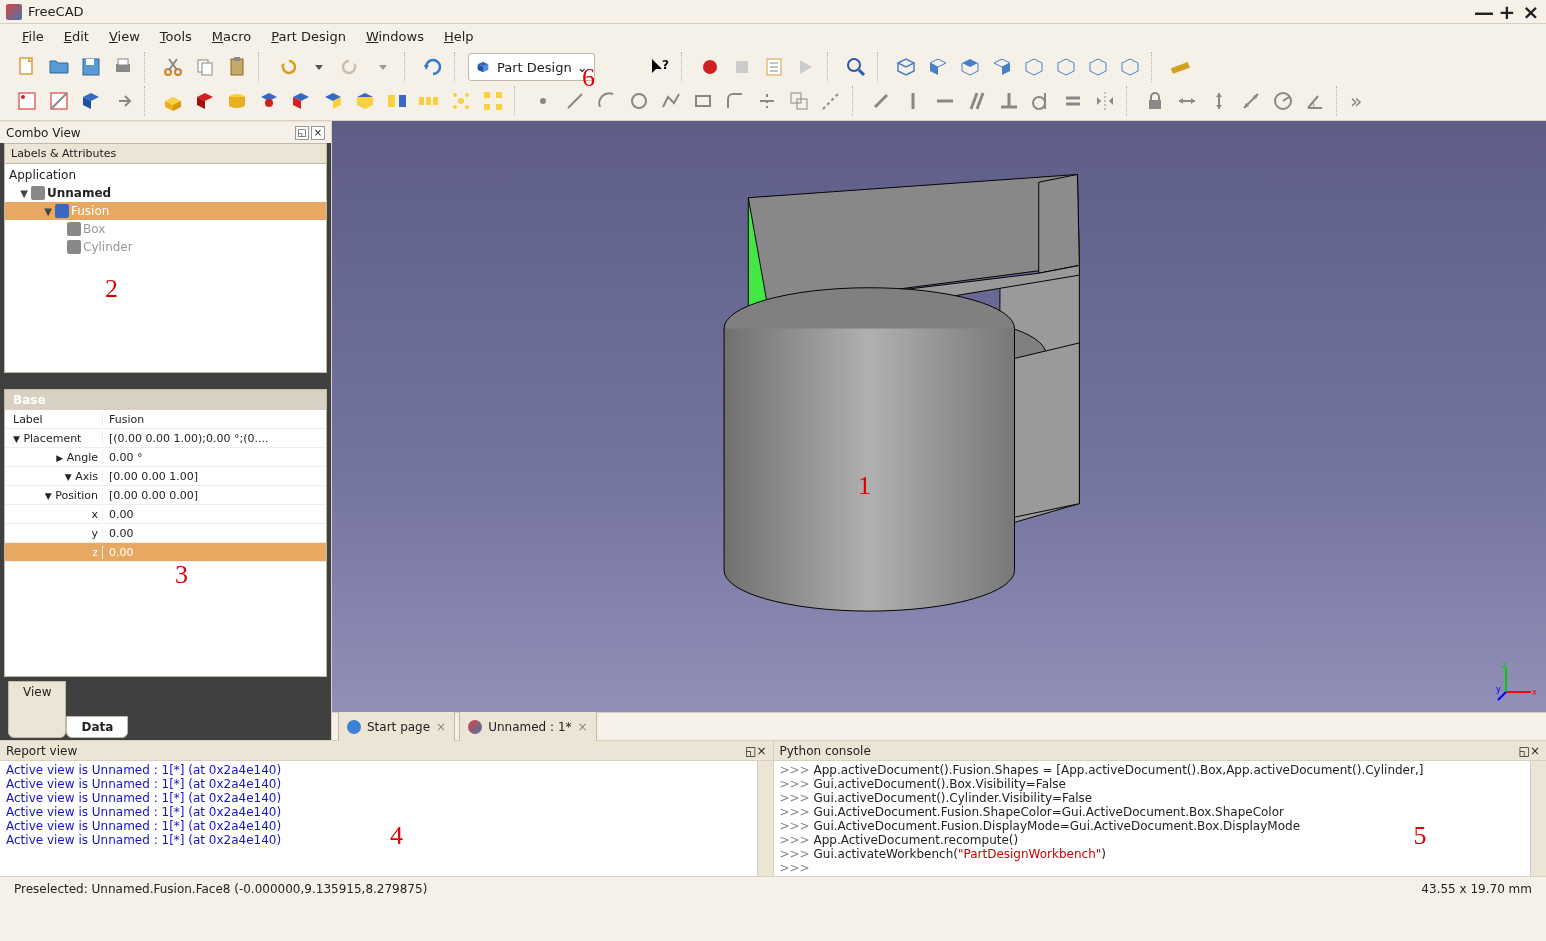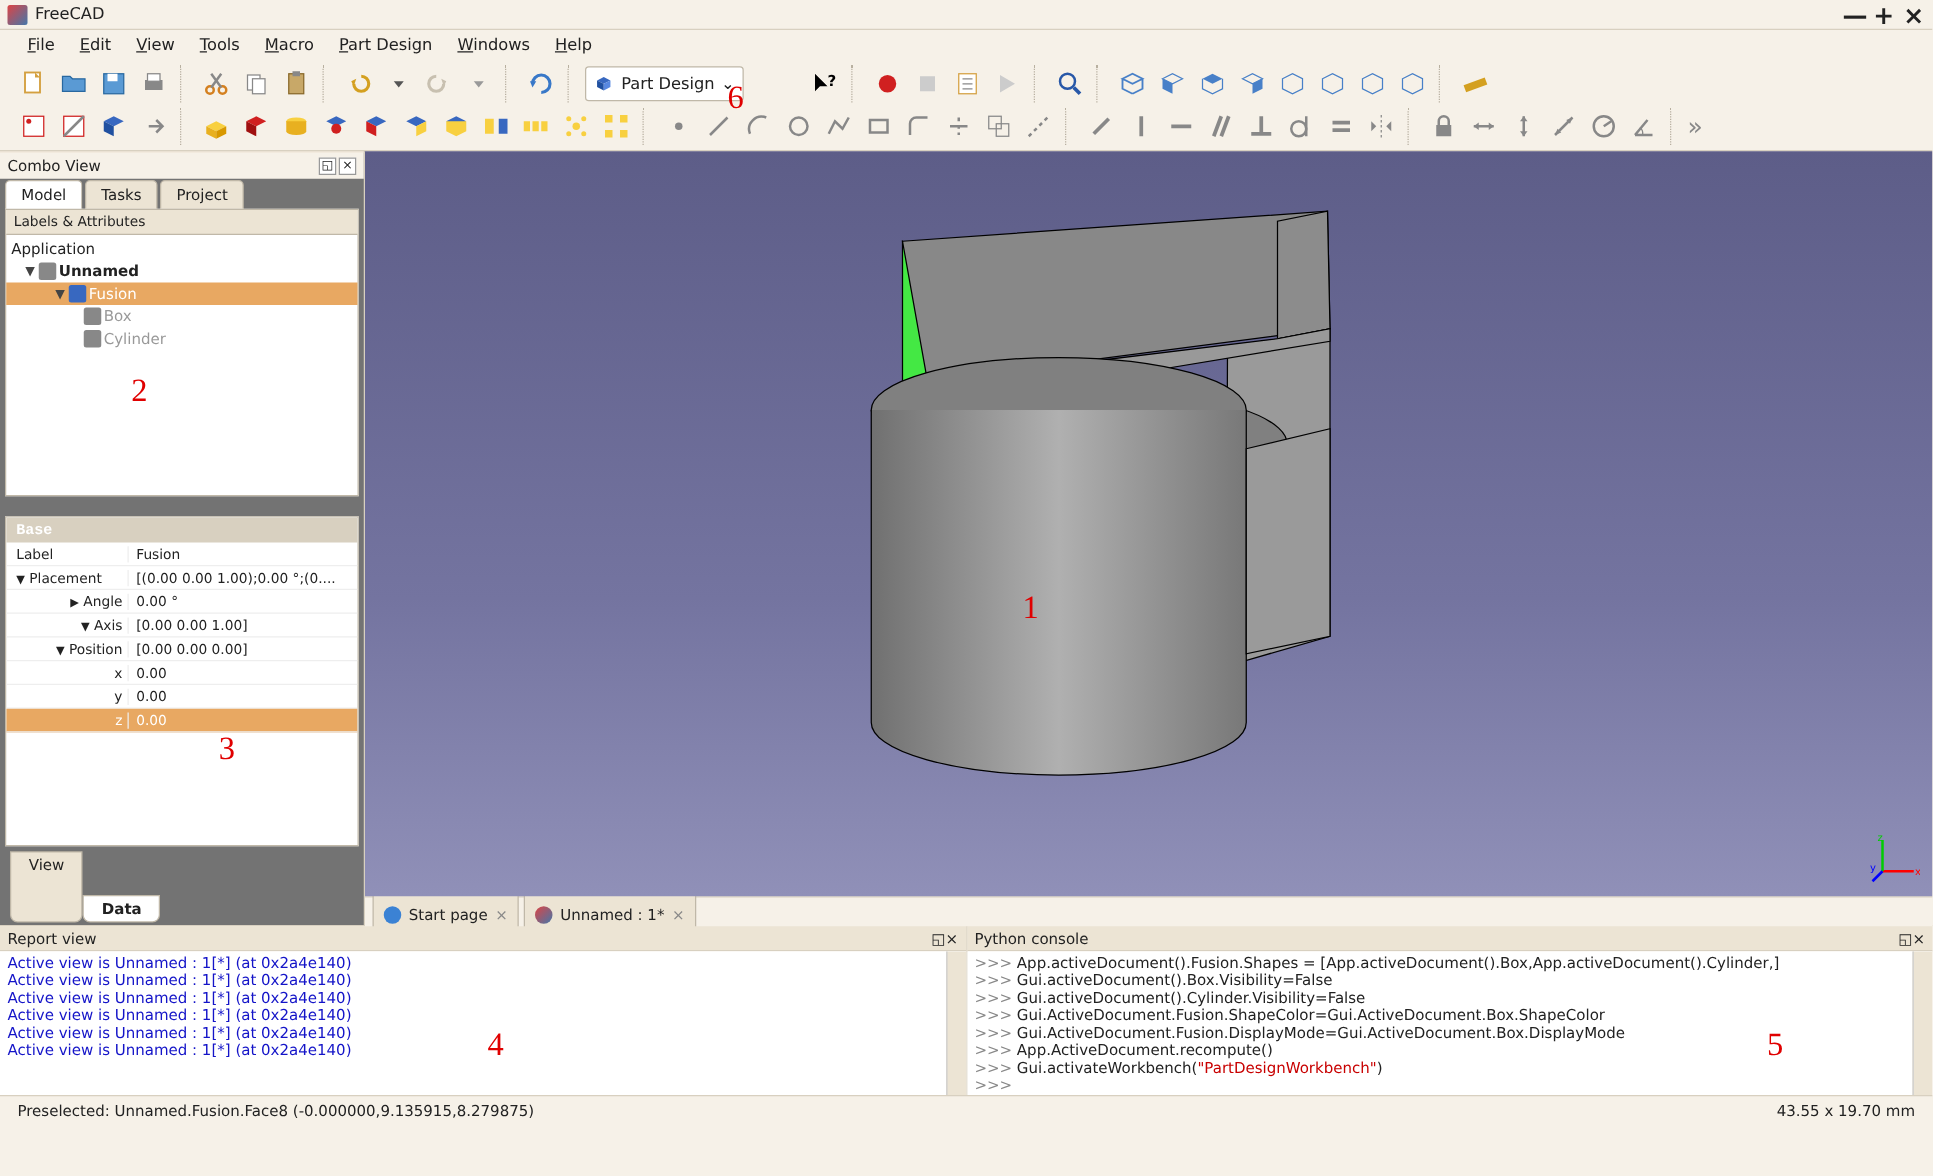--- a/index.html
+++ b/index.html
@@ -22,21 +22,21 @@
 .toolrow { height: 34px; display: flex; align-items: center; gap: 2px; }
 .tbtn { width: 30px; height: 30px; display: flex; align-items: center; justify-content: center; border-radius: 3px; }
 .tbtn svg { width: 24px; height: 24px; }
 .tsep { width: 8px; height: 30px; border-left: 1px dotted #b8b0a0; margin: 0 4px; }
 .wb-select { height: 28px; border: 1px solid #c0b8a8; background: #fff; padding: 0 22px 0 6px; border-radius: 3px; display: flex; align-items: center; gap: 6px; position: relative; }
 .wb-select .chev { position: absolute; right: 6px; }
 .red-num { position: absolute; color: #e00000; font-size: 26px; font-family: serif; pointer-events: none; }
 
 
 .mainrow { display: flex; height: 620px; border-top: 1px solid #d8d0c0; }
-.leftpanel { width: 292px; display: flex; flex-direction: column; background: #737373; border-right: 1px solid #d8d0c0; }
+.leftpanel { width: 332px; display: flex; flex-direction: column; background: #404040; border-right: 1px solid #d8d0c0; }
 .panel-header { height: 22px; display: flex; align-items: center; justify-content: space-between; padding: 0 6px; font-size: 12px; background: #f6f1e8; border-top: 1px solid #eee4d4; }
 .panel-header .ctrls { display: flex; gap: 2px; }
 .panel-header .ctrl { width: 14px; height: 14px; border: 1px solid #999; font-size: 10px; text-align: center; line-height: 12px; cursor: pointer; background: #fff; }
 
 .tabs { display: flex; padding-left: 4px; }
 .tab { padding: 4px 12px; border: 1px solid #c0b8a8; border-radius: 4px 4px 0 0; background: #ece4d4; margin-right: 2px; font-size: 12px; cursor: pointer; position: relative; top: 1px; }
 .tab.active { background: #fff; border-bottom: 1px solid #fff; }
 
 .treebox { flex: 0 0 230px; margin: 0 4px 16px; border: 1px solid #c0b8a8; background: #fff; position: relative; }
 .tree-head { padding: 3px 6px; background: #ece4d4; font-size: 11px; border-bottom: 1px solid #c0b8a8; }
@@ -44,21 +44,21 @@
 .trow { display: flex; align-items: center; height: 18px; padding-left: 4px; gap: 2px; }
 .trow.selected { background: #e8a862; color: #fff; }
 .trow .exp { width: 10px; text-align: center; font-size: 10px; color: #444; }
 .trow .ticon { width: 14px; height: 14px; background: #888; border-radius: 2px; }
 .trow .muted { color: #999; }
 
 .propbox { flex: 1; margin: 0 4px; border: 1px solid #c0b8a8; background: #fff; font-size: 12px; overflow: hidden; position: relative; }
 .prop-head { display: flex; background: #ece4d4; border-bottom: 1px solid #c0b8a8; }
 .prop-head div:first-child { width: 98px; padding: 3px 6px; border-right: 1px solid #c0b8a8; }
 .prop-head div:last-child { flex: 1; padding: 3px 6px; }
-.propgroup { padding: 3px 8px; background: #d8d0c0; color: #fff; font-weight: bold; font-size: 12px; font-family: Liberation Mono, monospace; }
+.propgroup { padding: 3px 8px; background: #d8d0c0; color: #fff; font-weight: bold; font-size: 12px; }
 .proprow { display: flex; border-bottom: 1px solid #eee; height: 19px; align-items: center; }
 .proprow.sel { background: #e8a862; color: #fff; }
 .proprow .k { width: 98px; padding: 0 4px 0 16px; border-right: 1px solid #eee; text-align: right; font-size: 11px; }
 .proprow .k.l1 { padding-left: 8px; text-align: left; }
 .proprow .v { flex: 1; padding: 0 6px; font-size: 11px; }
 .proprow .exp { width: 10px; font-size: 9px; }
 
 .bottomtabs { display: flex; padding: 4px 8px 2px; }
 .btab { padding: 3px 14px; border: 1px solid #c0b8a8; border-radius: 0 0 6px 6px; background: #ece4d4; font-size: 12px; margin-right: 0; cursor: pointer; }
 .btab.active { background: #fff; font-weight: bold; margin-top: 35px; }
@@ -534,25 +534,20 @@
 
 <div class="mainrow">
 
   <div class="leftpanel">
     <div class="panel-header">
       <span>Combo View</span>
       <div class="ctrls">
         <div class="ctrl">◱</div>
         <div class="ctrl">×</div>
       </div>
-    </div>
-    <div class="tabs">
-      <div class="tab active">Model</div>
-      <div class="tab">Tasks</div>
-      <div class="tab">Project</div>
     </div>
     <div class="treebox">
       <div class="tree-head">Labels &amp; Attributes</div>
       <div class="tree-body">
         <div class="trow">
             <span>Application</span>
           </div>
         <div class="trow" style="padding-left:14px">
             <span class="exp">▼</span>
             <span class="ticon" style="background:#888"></span>

